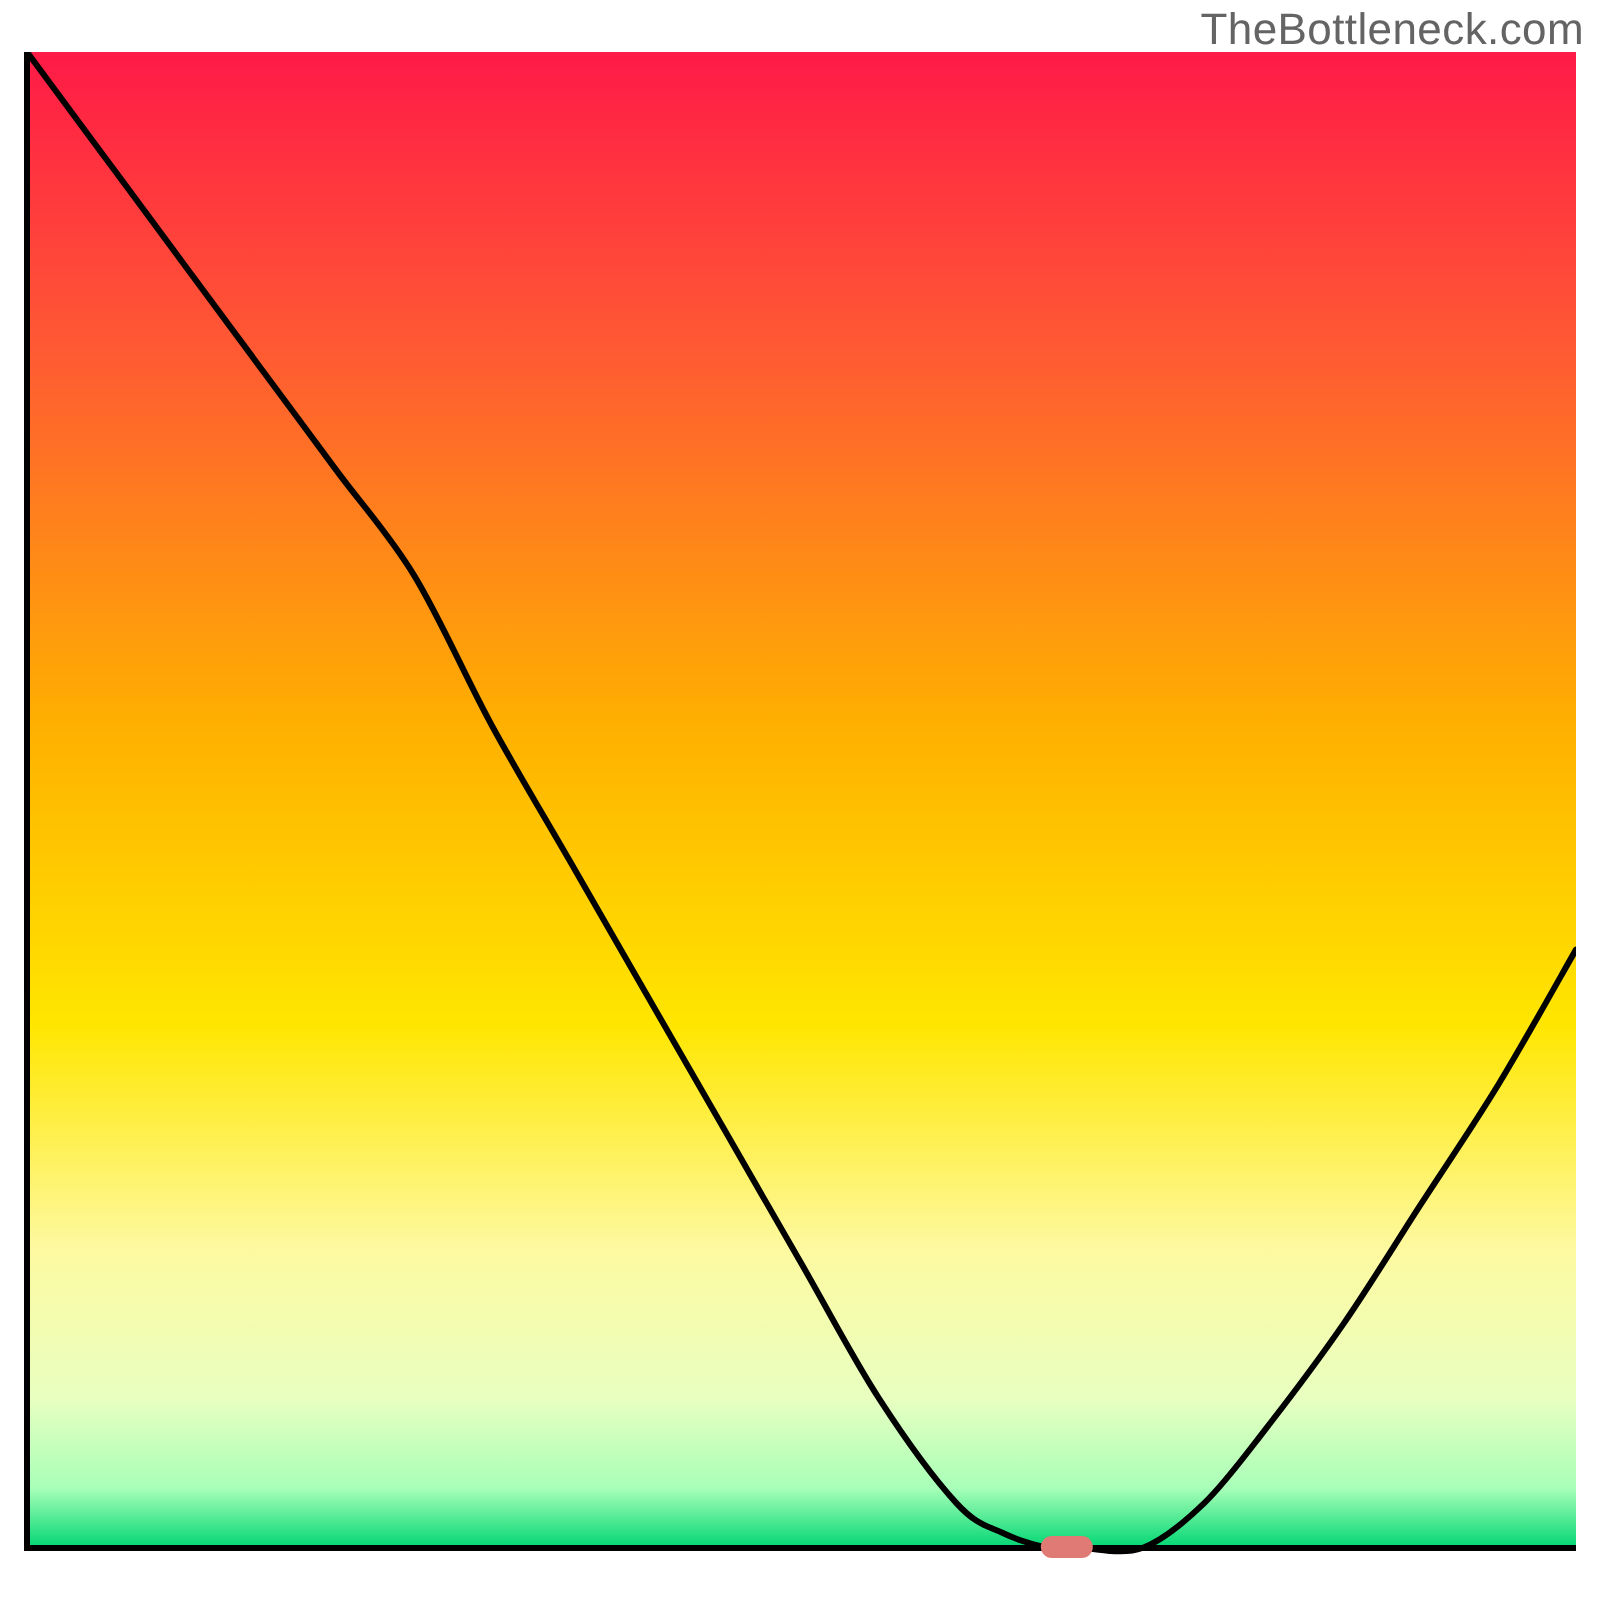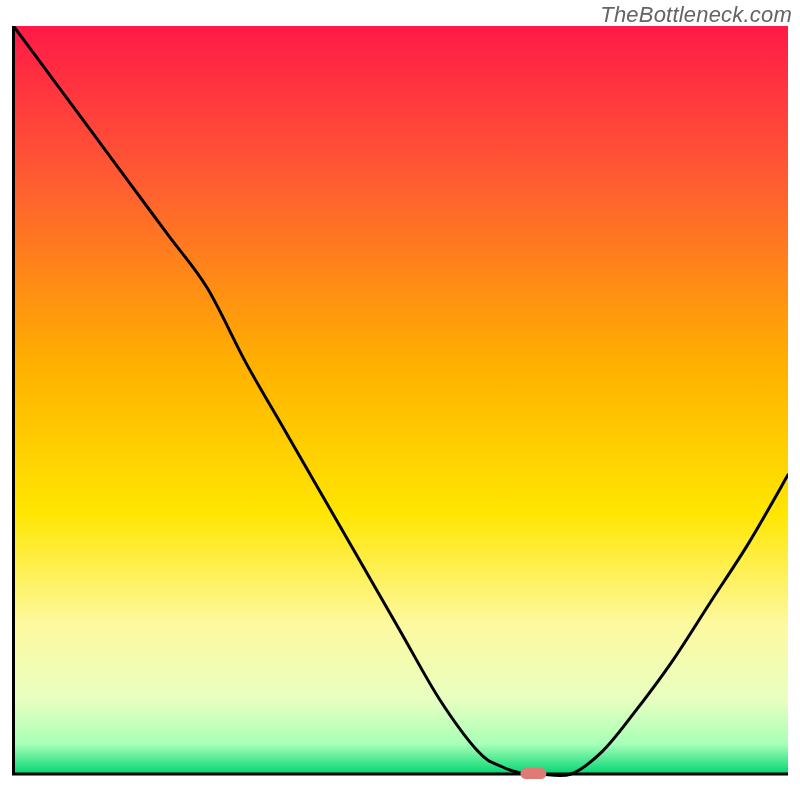--- a/index.html
+++ b/index.html
@@ -16,21 +16,20 @@
     height: 800px;
   }
   .watermark {
     position: absolute;
     top: 2px;
     right: 8px;
     color: #646464;
     font-size: 22px;
     font-weight: 500;
     letter-spacing: 0.2px;
-    font-style: italic;
   }
   .plot-wrap {
     position: absolute;
     left: 12px;
     top: 26px;
     width: 776px;
     height: 762px;
   }
   svg {
     display: block;

